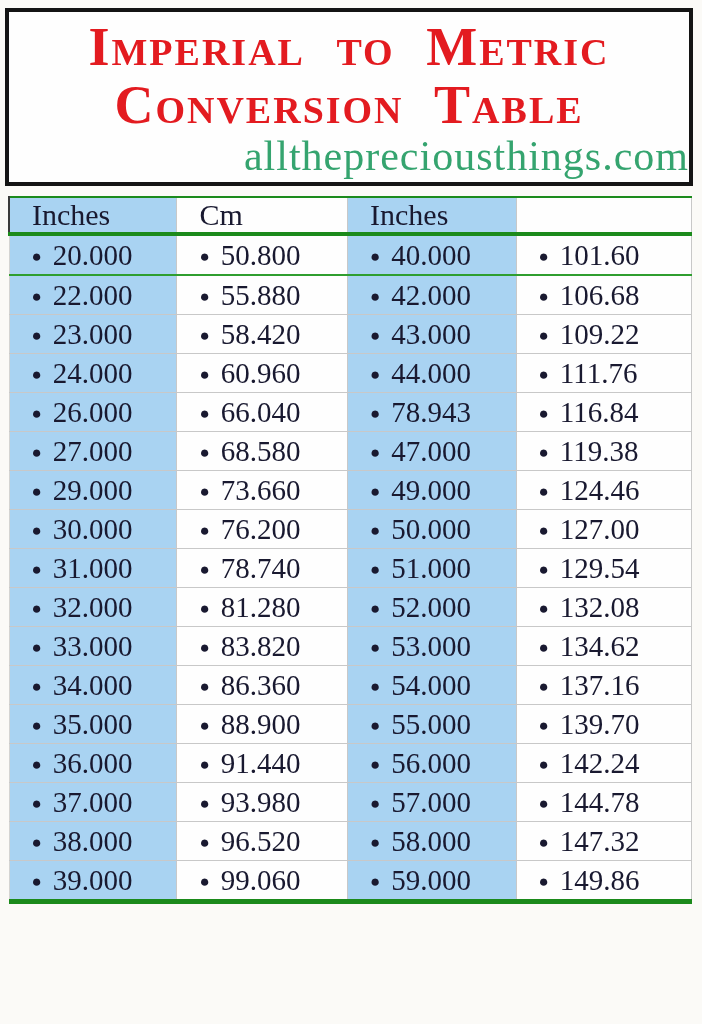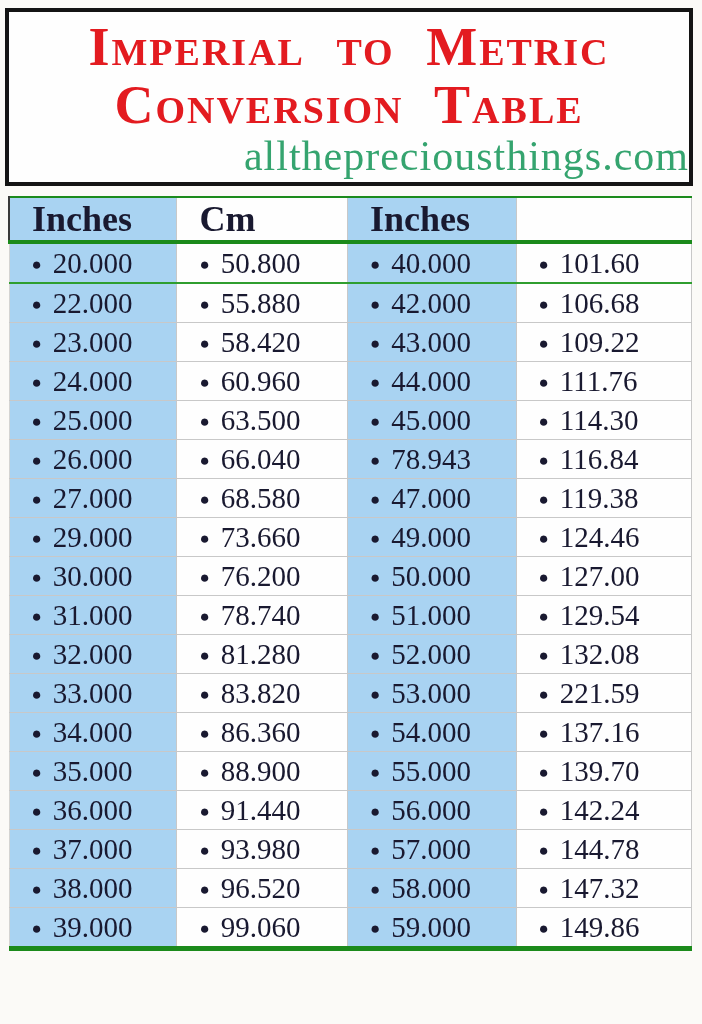--- a/index.html
+++ b/index.html
@@ -59,22 +59,22 @@
     font-family:"Liberation Serif", serif;
     color:var(--ink);
     text-align:left;
     white-space:nowrap;
     overflow:hidden;
     border-right:1px solid var(--grid);
     padding:0 0 0 22px;
   }
   .conv th{
     height:31px;
-    font-size:36px;
-    font-weight:bold;
+    font-size:30px;
+    font-weight:normal;
     border-bottom:4px solid var(--line-green);
   }
   .conv th:first-child{border-left:2px solid #3a3a3a;}
   .conv td{
     height:38px;
     font-size:29px;
     border-bottom:1px solid var(--grid);
   }
   .shaded{background:var(--cell-blue);}
   .plain{background:var(--cell-white);}
@@ -132,26 +132,20 @@
           <td class="shaded"><span class="bullet">●</span><span>43.000</span></td>
           <td class="plain"><span class="bullet">●</span><span>109.22</span></td>
         </tr>
         <tr>
           <td class="shaded"><span class="bullet">●</span><span>24.000</span></td>
           <td class="plain"><span class="bullet">●</span><span>60.960</span></td>
           <td class="shaded"><span class="bullet">●</span><span>44.000</span></td>
           <td class="plain"><span class="bullet">●</span><span>111.76</span></td>
         </tr>
         <tr>
-          <td class="shaded"><span class="bullet">●</span><span>25.000</span></td>
-          <td class="plain"><span class="bullet">●</span><span>63.500</span></td>
-          <td class="shaded"><span class="bullet">●</span><span>45.000</span></td>
-          <td class="plain"><span class="bullet">●</span><span>114.30</span></td>
-        </tr>
-        <tr>
           <td class="shaded"><span class="bullet">●</span><span>26.000</span></td>
           <td class="plain"><span class="bullet">●</span><span>66.040</span></td>
           <td class="shaded"><span class="bullet">●</span><span>78.943</span></td>
           <td class="plain"><span class="bullet">●</span><span>116.84</span></td>
         </tr>
         <tr>
           <td class="shaded"><span class="bullet">●</span><span>27.000</span></td>
           <td class="plain"><span class="bullet">●</span><span>68.580</span></td>
           <td class="shaded"><span class="bullet">●</span><span>47.000</span></td>
           <td class="plain"><span class="bullet">●</span><span>119.38</span></td>
@@ -177,21 +171,21 @@
         <tr>
           <td class="shaded"><span class="bullet">●</span><span>32.000</span></td>
           <td class="plain"><span class="bullet">●</span><span>81.280</span></td>
           <td class="shaded"><span class="bullet">●</span><span>52.000</span></td>
           <td class="plain"><span class="bullet">●</span><span>132.08</span></td>
         </tr>
         <tr>
           <td class="shaded"><span class="bullet">●</span><span>33.000</span></td>
           <td class="plain"><span class="bullet">●</span><span>83.820</span></td>
           <td class="shaded"><span class="bullet">●</span><span>53.000</span></td>
-          <td class="plain"><span class="bullet">●</span><span>221.59</span></td>
+          <td class="plain"><span class="bullet">●</span><span>134.62</span></td>
         </tr>
         <tr>
           <td class="shaded"><span class="bullet">●</span><span>34.000</span></td>
           <td class="plain"><span class="bullet">●</span><span>86.360</span></td>
           <td class="shaded"><span class="bullet">●</span><span>54.000</span></td>
           <td class="plain"><span class="bullet">●</span><span>137.16</span></td>
         </tr>
         <tr>
           <td class="shaded"><span class="bullet">●</span><span>35.000</span></td>
           <td class="plain"><span class="bullet">●</span><span>88.900</span></td>

